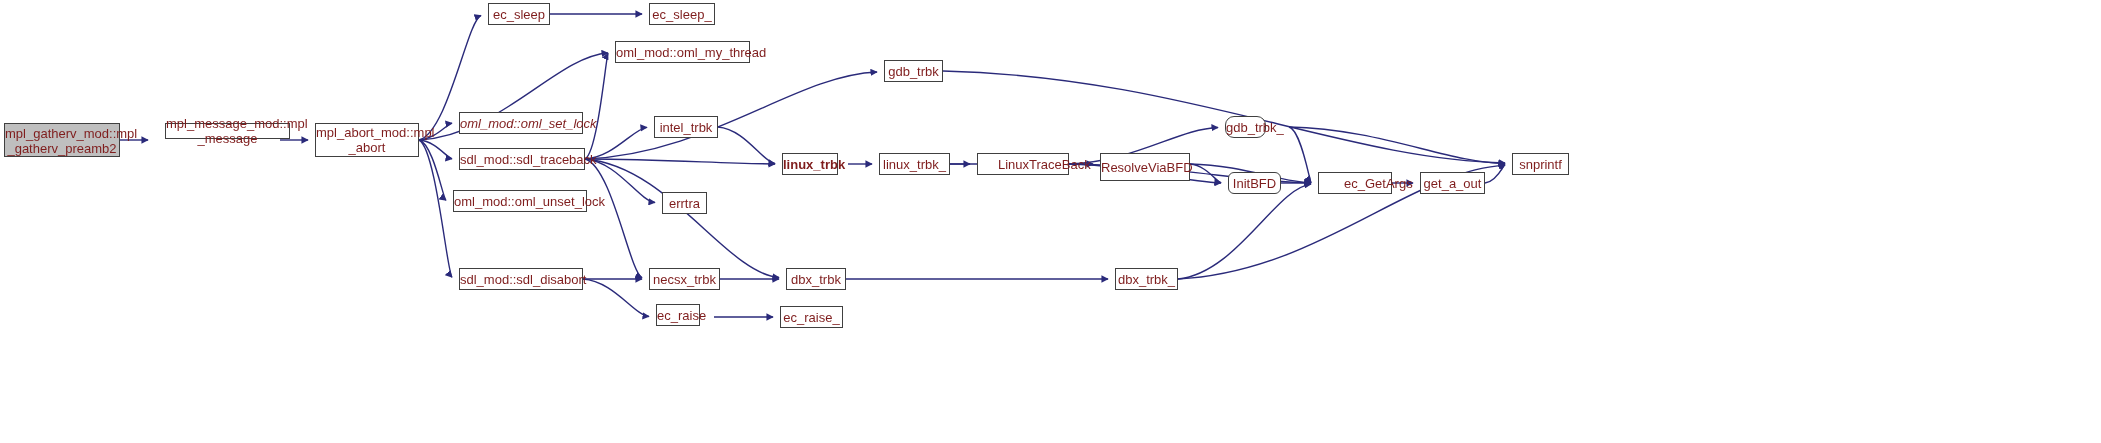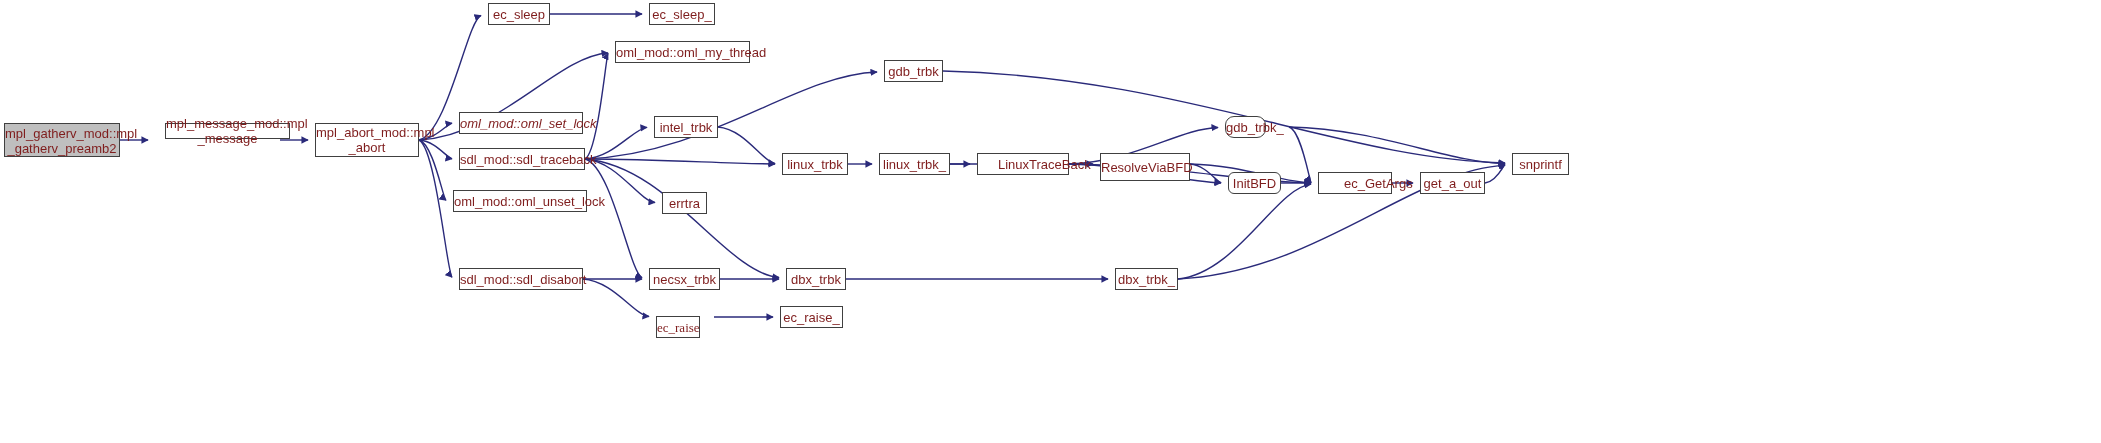--- a/index.html
+++ b/index.html
@@ -114,23 +114,23 @@
       <div class="node" style="left: 649px; top: 3px; width: 66px; height: 22px;"><span class="node-label">ec_sleep_</span></div>
       <div class="node" style="left: 615px; top: 41px; width: 135px; height: 22px;"><span class="node-label">oml_mod::oml_my_thread</span></div>
       <div class="node" style="left: 884px; top: 60px; width: 59px; height: 22px;"><span class="node-label">gdb_trbk</span></div>
       <div class="node" style="left: 459px; top: 112px; width: 124px; height: 22px; font-style: italic;"><span class="node-label">oml_mod::oml_set_lock</span></div>
       <div class="node" style="left: 459px; top: 148px; width: 126px; height: 22px; text-align: center;"><span class="node-label">sdl_mod::sdl_traceback</span></div>
       <div class="node" style="left: 453px; top: 190px; width: 134px; height: 22px;"><span class="node-label">oml_mod::oml_unset_lock</span></div>
       <div class="node" style="left: 459px; top: 268px; width: 124px; height: 22px;"><span class="node-label">sdl_mod::sdl_disabort</span></div>
       <div class="node" style="left: 654px; top: 116px; width: 64px; height: 22px;"><span class="node-label">intel_trbk</span></div>
       <div class="node" style="left: 662px; top: 192px; width: 45px; height: 22px;"><span class="node-label">errtra</span></div>
       <div class="node" style="left: 649px; top: 268px; width: 71px; height: 22px;"><span class="node-label">necsx_trbk</span></div>
-      <div class="node" style="left: 656px; top: 316px; width: 44px; height: 22px; font-family: Liberation Serif, serif;"><span class="node-label">ec_raise</span></div>
+      <div class="node" style="left: 656px; top: 304px; width: 44px; height: 22px;"><span class="node-label">ec_raise</span></div>
       <div class="node" style="left: 780px; top: 306px; width: 63px; height: 22px;"><span class="node-label">ec_raise_</span></div>
-      <div class="node" style="left: 782px; top: 153px; width: 66px; height: 22px;"><span class="node-label">linux_trbk</span></div>
+      <div class="node" style="left: 782px; top: 153px; width: 56px; height: 22px; font-weight: bold;"><span class="node-label">linux_trbk</span></div>
       <div class="node" style="left: 786px; top: 268px; width: 60px; height: 22px;"><span class="node-label">dbx_trbk</span></div>
       <div class="node" style="left: 879px; top: 153px; width: 71px; height: 22px;"><span class="node-label">linux_trbk_</span></div>
       <div class="node" style="left: 977px; top: 153px; width: 92px; height: 22px; padding-left: 20px;"><span class="node-label">LinuxTraceBack</span></div>
       <div class="node" style="left: 1100px; top: 153px; width: 90px; height: 28px;"><span class="node-label">ResolveViaBFD</span></div>
       <div class="node" style="left: 1228px; top: 172px; width: 53px; height: 22px; border-radius: 6px;"><span class="node-label">InitBFD</span></div>
       <div class="node" style="left: 1225px; top: 116px; width: 41px; height: 22px; border-radius: 9px;"><span class="node-label">gdb_trbk_</span></div>
       <div class="node" style="left: 1318px; top: 172px; width: 74px; height: 22px; padding-left: 25px;"><span class="node-label">ec_GetArgs</span></div>
       <div class="node" style="left: 1420px; top: 172px; width: 65px; height: 22px;"><span class="node-label">get_a_out</span></div>
       <div class="node" style="left: 1512px; top: 153px; width: 57px; height: 22px;"><span class="node-label">snprintf</span></div>
       <div class="node" style="left: 1115px; top: 268px; width: 63px; height: 22px;"><span class="node-label">dbx_trbk_</span></div>

